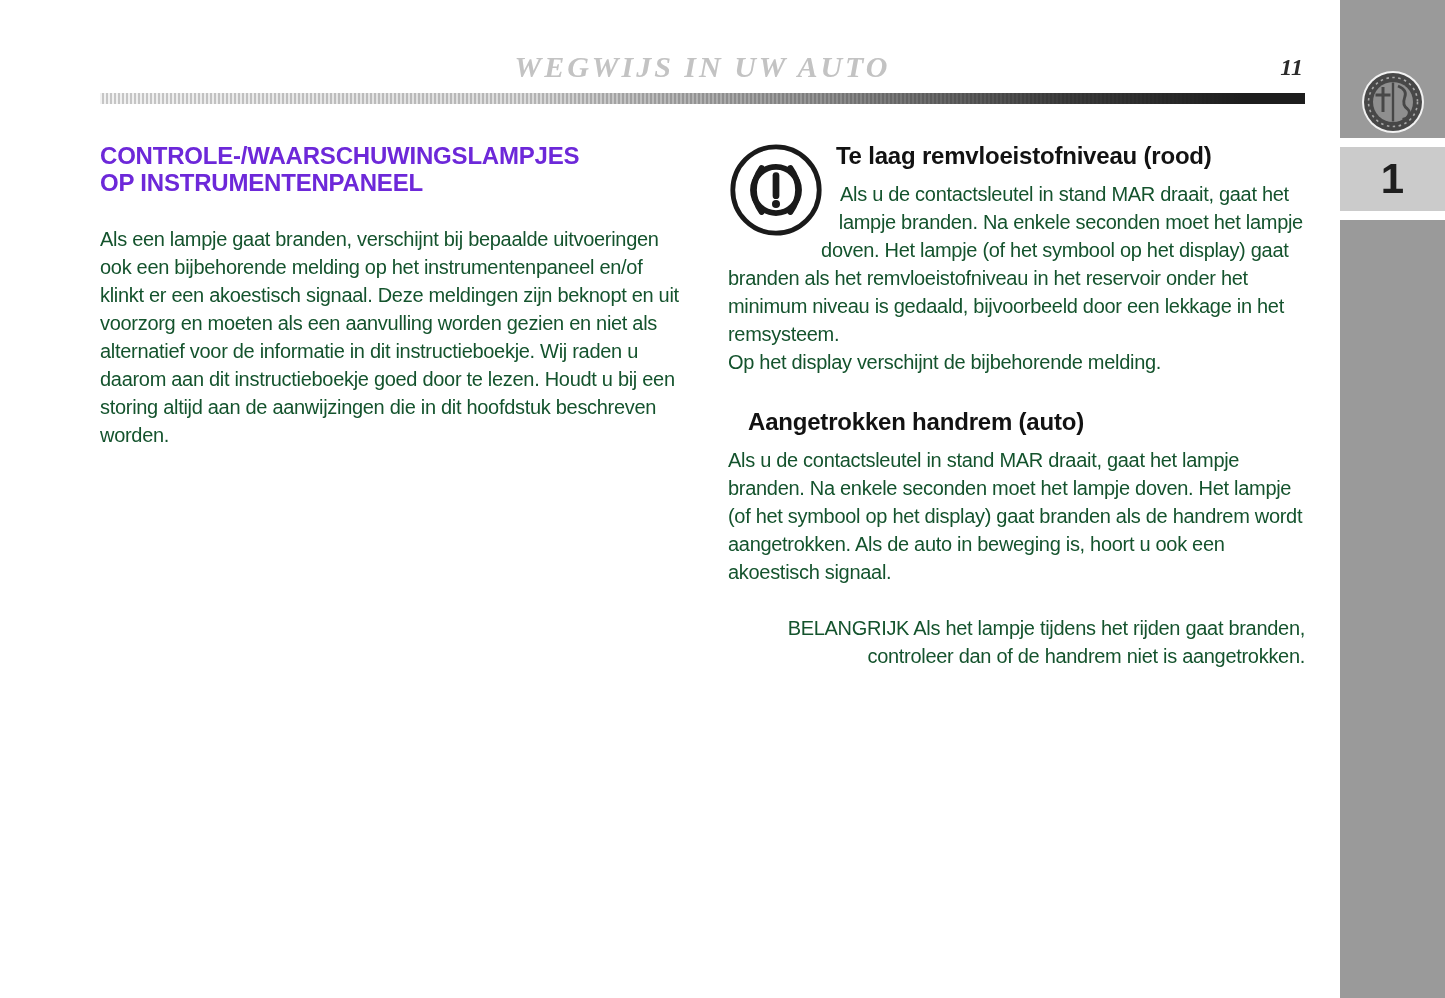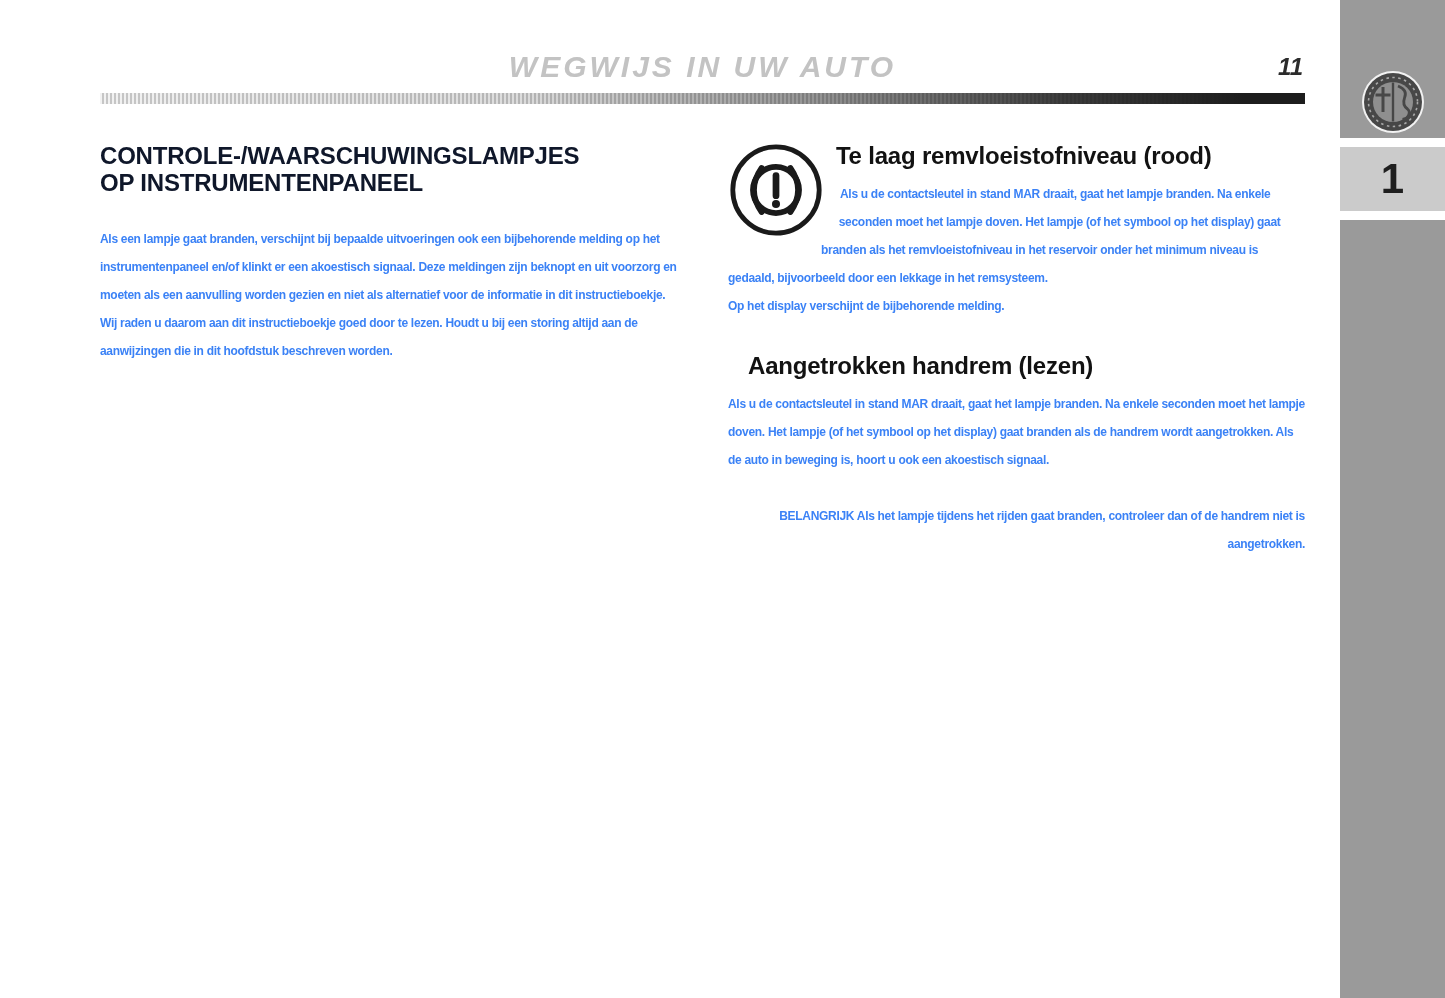--- a/index.html
+++ b/index.html
@@ -18,20 +18,21 @@
   
   .main {
     position: absolute;
     left: 100px; top: 0;
     width: 1205px;
   }
   .header {
     position: relative;
     margin-top: 48px;
     height: 38px;
+    font-family: Liberation Serif, serif;
   }
   .header-title {
     text-align: center;
     font-size: 30px;
     font-weight: bold;
     font-style: italic;
     letter-spacing: 3px;
     color: #c3c3c3;
     line-height: 38px;
   }
@@ -68,37 +69,36 @@
     margin-top: 38px;
   }
   .col-left  { width: 580px; }
   .col-right { width: 577px; }
 
   .section-title {
     font-size: 24px;
     font-weight: bold;
     line-height: 1.14;
     letter-spacing: -0.2px;
-    color: #0f172a;
+    color: #6d28d9;
     white-space: pre-line;
     margin-bottom: 28px;
   }
   .subheading {
     font-size: 24px;
     font-weight: bold;
     letter-spacing: -0.2px;
     color: #121212;
     margin-bottom: 20px;
   }
   .body-text {
-    font-size: 12px;
+    font-size: 20px;
     line-height: 28px;
     letter-spacing: -0.3px;
-    color: #3b82f6;
-    font-weight: bold;
+    color: #14532d;
   }
 
   
   .warning-icon {
     float: left;
     width: 96px; height: 96px;
     margin: 0 16px 6px 0;
     shape-outside: circle(53%);
   }
   .warning-icon svg { width: 96px; height: 96px; display: block; }
@@ -169,21 +169,21 @@
             <circle cx="50" cy="64.5" r="4.2" fill="#1a1a1a"></circle>
             <path d="M35 27 Q19 50 35 73" fill="none" stroke="#1a1a1a" stroke-width="6" stroke-linecap="round"></path>
             <path d="M65 27 Q81 50 65 73" fill="none" stroke="#1a1a1a" stroke-width="6" stroke-linecap="round"></path>
           </svg>
         </div>
 
         <h2 class="subheading">Te laag remvloeistofniveau (rood)</h2>
         <p class="body-text">Als u de contactsleutel in stand MAR draait, gaat het lampje branden. Na enkele seconden moet het lampje doven. Het lampje (of het symbool op het display) gaat branden als het remvloeistofniveau in het reservoir onder het minimum niveau is gedaald, bijvoorbeeld door een lekkage in het remsysteem.</p>
         <p class="body-text">Op het display verschijnt de bijbehorende melding.</p>
 
-        <h2 class="subheading warning2-heading">Aangetrokken handrem (lezen)</h2>
+        <h2 class="subheading warning2-heading">Aangetrokken handrem (auto)</h2>
         <p class="body-text">Als u de contactsleutel in stand MAR draait, gaat het lampje branden. Na enkele seconden moet het lampje doven. Het lampje (of het symbool op het display) gaat branden als de handrem wordt aangetrokken. Als de auto in beweging is, hoort u ook een akoestisch signaal.</p>
         <p class="body-text note-paragraph">BELANGRIJK Als het lampje tijdens het rijden gaat branden, controleer dan of de handrem niet is aangetrokken.</p>
 
       </section>
 
     </div>
   </div>
 
   <aside class="sidebar">
     <div class="sidebar-top">

